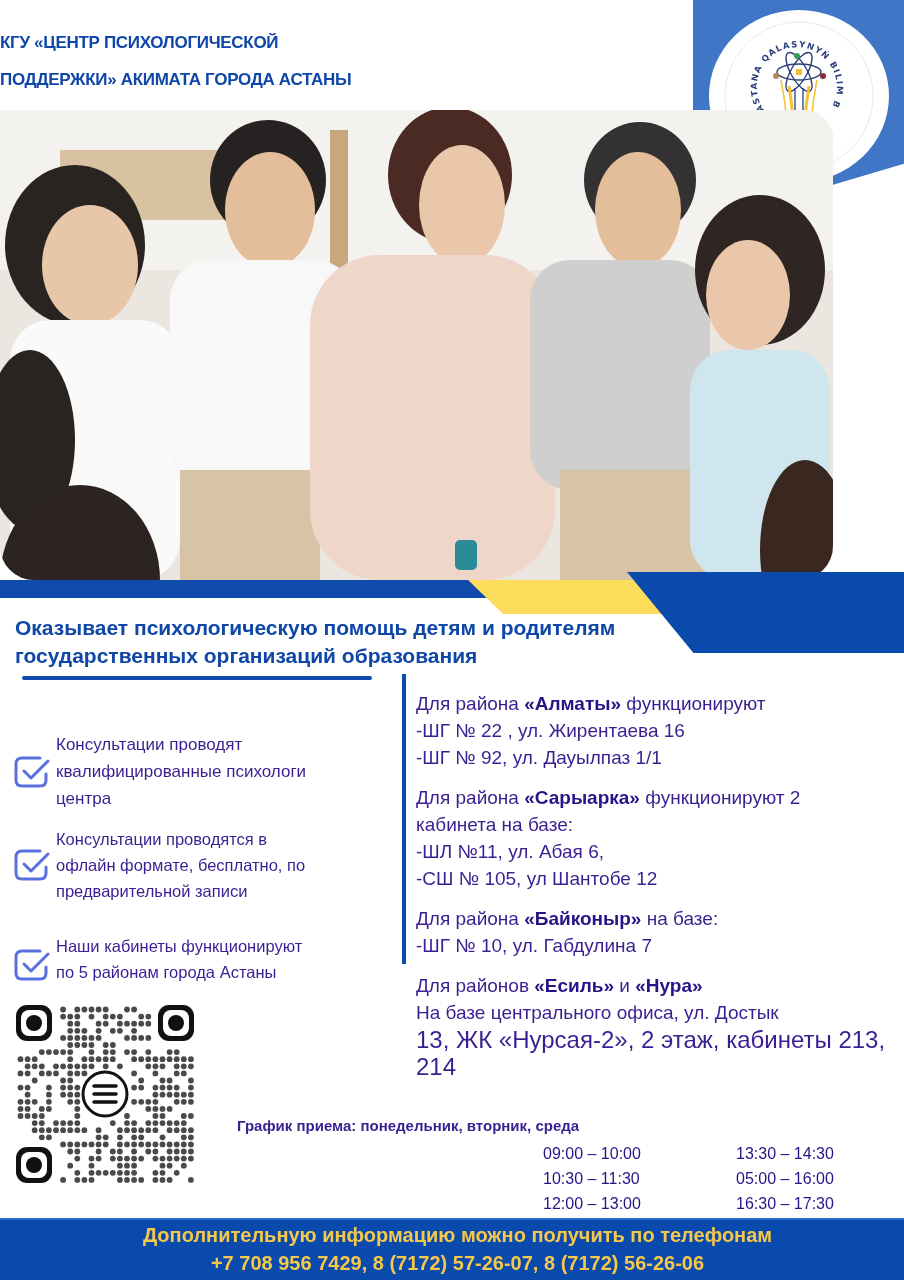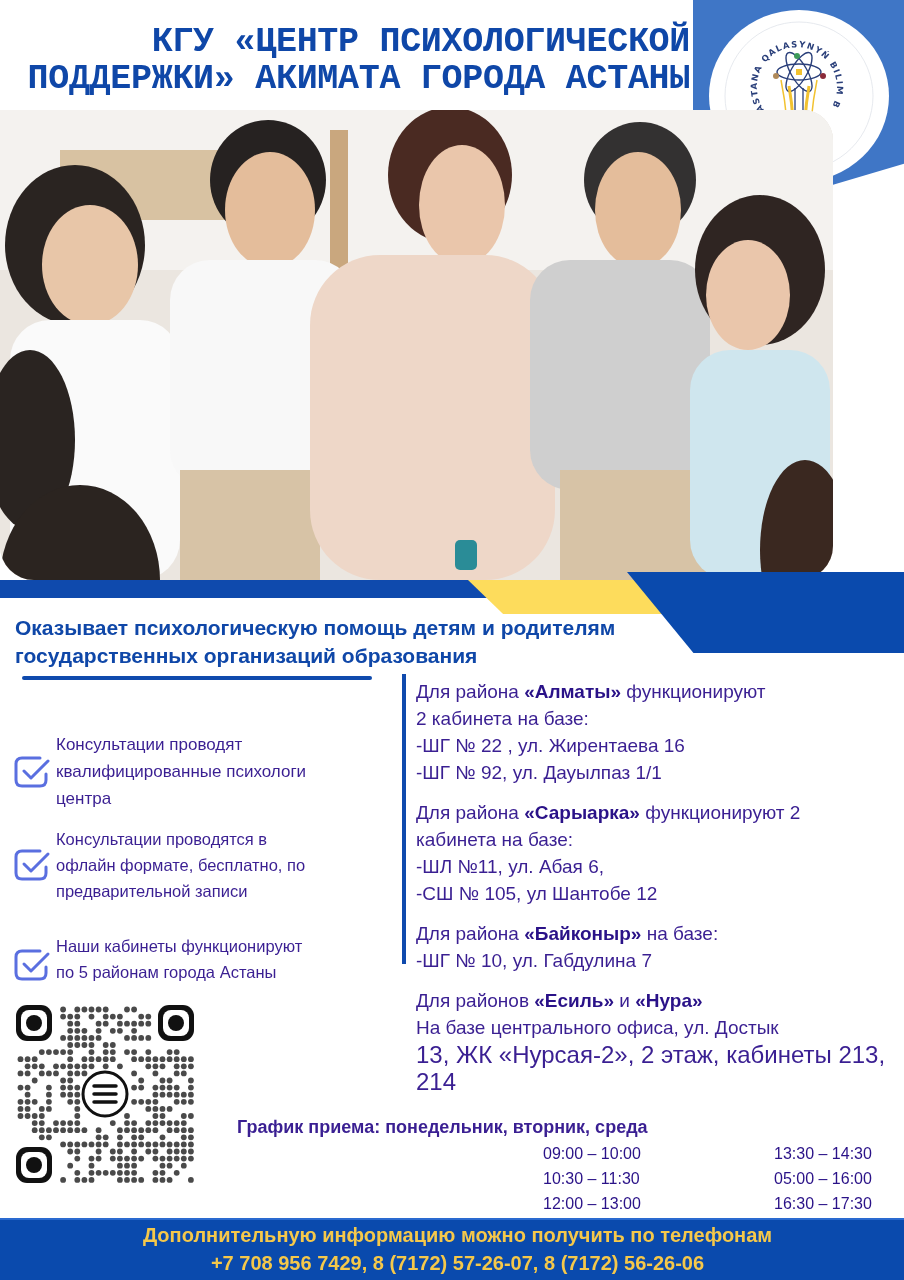--- a/index.html
+++ b/index.html
@@ -1,22 +1,22 @@
 <!DOCTYPE html>
 <html><head>
 <meta charset="utf-8">
 <style>
   * { box-sizing: border-box; margin: 0; padding: 0; }
   html, body { width: 904px; height: 1280px; overflow: hidden; background: #ffffff; }
   body { position: relative; font-family: "Liberation Sans", "DejaVu Sans", sans-serif; }
 
   .title {
-    position: absolute; left: 0; top: 24px; width: 690px; text-align: right;
-    color: #0f47a8; font-weight: bold; font-size: 35px; line-height: 37px;
-    font-family: Liberation Mono, monospace; letter-spacing: -0.3px;
+    position: absolute; left: 0; top: 24px; width: 690px; text-align: left;
+    color: #0f47a8; font-weight: bold; font-size: 17px; line-height: 37px;
+    font-family: Liberation Sans, sans-serif; letter-spacing: -0.3px;
   }
 
   
   .logo-bg {
     position: absolute; left: 693px; top: 0; width: 211px; height: 195px;
     background: #3f76c6;
     clip-path: polygon(0 0, 100% 0, 100% 84%, 50% 100%, 0 84%);
   }
   .logo-circle {
     position: absolute; left: 709px; top: 10px; width: 180px; height: 172px;
@@ -60,33 +60,33 @@
   
   .feature { position: absolute; left: 12px; display: flex; align-items: center; }
   .feature .check { width: 40px; height: 40px; flex: none; }
   .feature .text {
     margin-left: 4px; color: #3a1f92; font-size: 17px; line-height: 27px; width: 330px;
   }
   .feature .text.small { font-size: 16.5px; line-height: 26px; }
 
   
   .districts { position: absolute; left: 416px; top: 678px; width: 480px; color: #3a1f92; font-size: 19px; line-height: 27px; }
-  .district { margin-bottom: 13px; }
+  .district { margin-bottom: 13px; margin-top: 12px; }
   .district b { color: #2a1288; font-weight: bold; }
 
   
   .qr { position: absolute; left: 14px; top: 1003px; width: 182px; height: 182px; }
 
   
   .schedule-title {
-    position: absolute; left: 237px; top: 1117px; color: #3a1f92; font-weight: bold; font-size: 18px; text-align: center;
+    position: absolute; left: 237px; top: 1117px; color: #3a1f92; font-weight: bold; font-size: 15px; text-align: center;
   }
   .slots { position: absolute; top: 1141px; color: #2a1288; font-weight: normal; font-size: 16px; line-height: 25px; }
   .slots.col1 { left: 543px; }
-  .slots.col2 { left: 774px; }
+  .slots.col2 { left: 736px; }
 
   
   .footer {
     position: absolute; left: 0; top: 1218px; width: 904px; height: 62px; background: #0a4aad;
     border-top: 2px solid #2a6ad0; text-align: center; color: #f5c84a; font-weight: bold; padding-left: 11px;
   }
   .footer .l1 { font-size: 20px; line-height: 28px; margin-top: 1px; }
   .footer .l2 { font-size: 20px; line-height: 28px; }
 </style>
 </head>
@@ -205,21 +205,20 @@
   </svg>
   <div class="text small">
     <div>Наши кабинеты функционируют</div>
     <div>по 5 районам города Астаны</div>
   </div>
 </div>
 
 <div class="districts">
   <div class="district">
     <div><span>Для района </span><b>«Алматы»</b><span> функционируют</span></div>
-    <div>2 кабинета на базе:</div>
     <div>-ШГ № 22 , ул. Жирентаева 16</div>
     <div>-ШГ № 92, ул. Дауылпаз 1/1</div>
   </div>
   <div class="district">
     <div><span>Для района </span><b>«Сарыарка»</b><span> функционируют 2</span></div>
     <div>кабинета на базе:</div>
     <div>-ШЛ №11, ул. Абая 6,</div>
     <div>-СШ № 105, ул Шантобе 12</div>
   </div>
   <div class="district">

